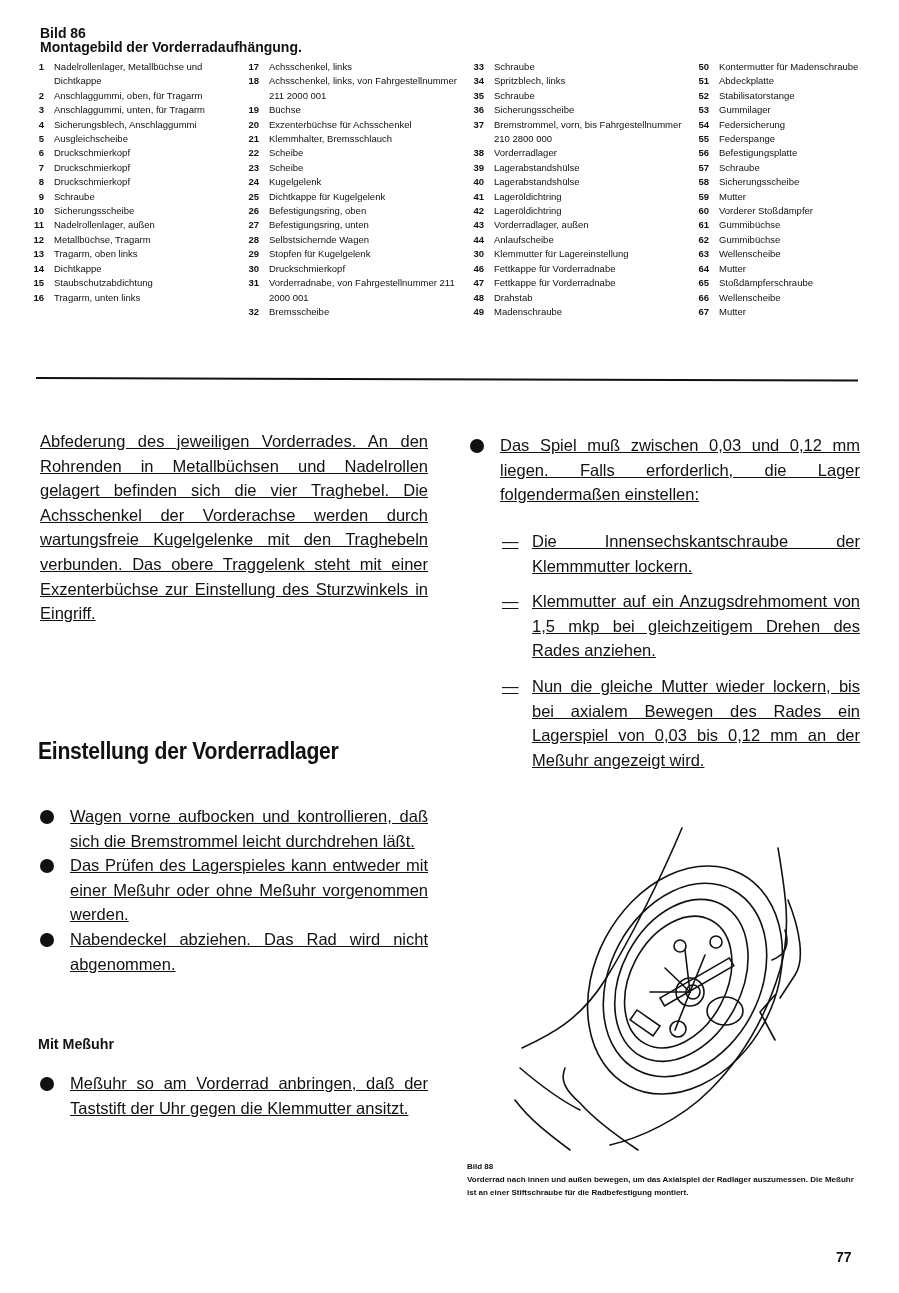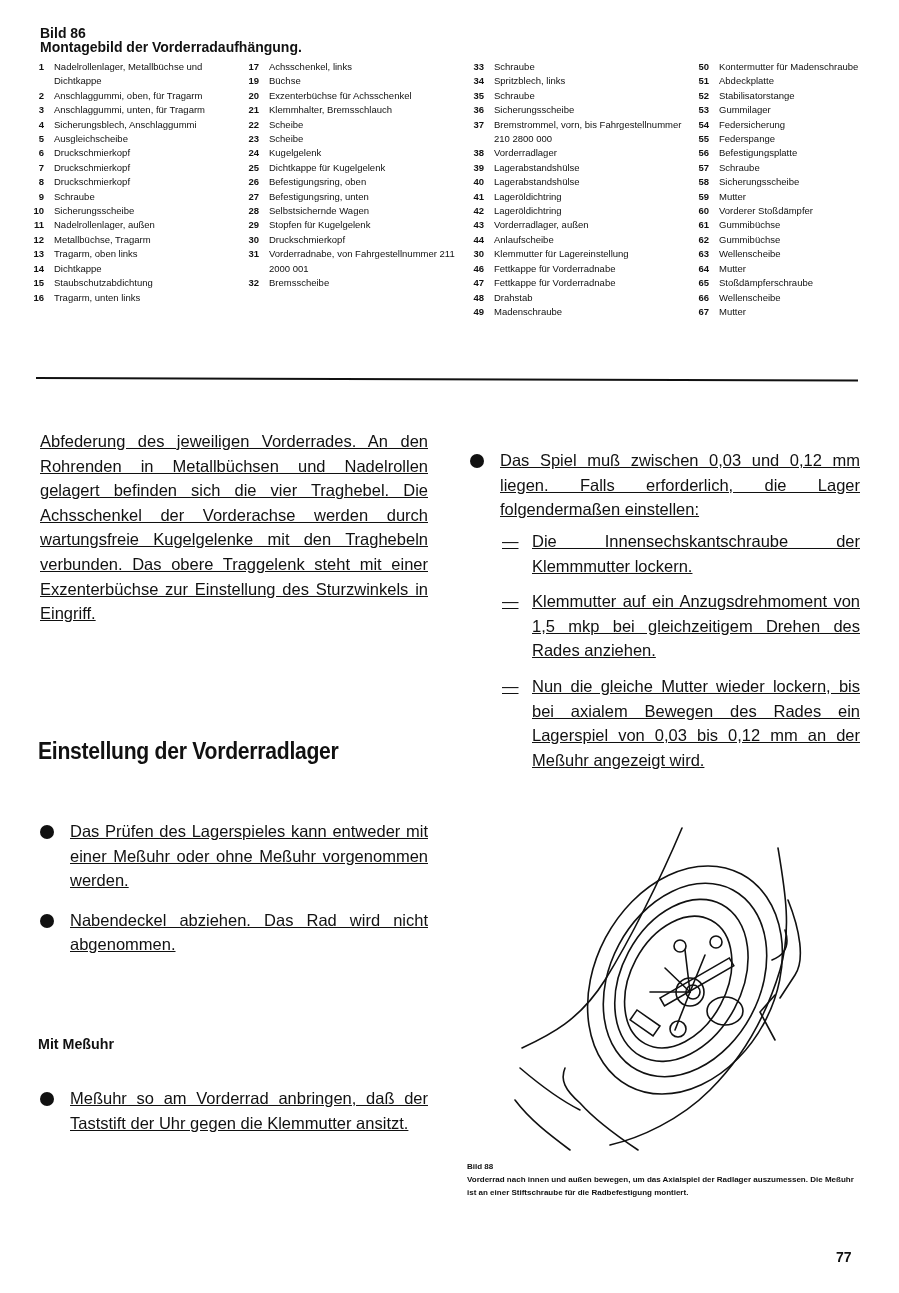--- a/index.html
+++ b/index.html
@@ -18,21 +18,21 @@
 
     .rule { position: absolute; left: 36px; top: 377px; width: 822px; height: 2px; background: #111; transform: rotate(0.18deg); transform-origin: left; }
 
     .body-text { font-size: 16.5px; line-height: 24.6px; text-align: justify; text-decoration: underline; }
     .para { position: absolute; left: 40px; top: 429px; width: 388px; }
 
     .heading { position: absolute; left: 38px; top: 738px; font-size: 23px; font-weight: bold; letter-spacing: -0.3px; transform: scaleX(0.92); transform-origin: left; }
     .subheading { position: absolute; left: 38px; top: 1035px; font-size: 15.5px; font-weight: bold; transform: scaleX(0.92); transform-origin: left; }
 
     .bullets { position: absolute; width: 400px; }
-    .bullet { display: flex; margin-bottom: 0; margin-top: 15px; }
+    .bullet { display: flex; margin-bottom: 0; }
     .bullet .dot { width: 14px; height: 14px; border-radius: 50%; background: #111; flex: none; margin-top: 6px; margin-right: 16px; }
     .bullet .txt { flex: 1; }
     #bul1 { left: 40px; top: 804px; width: 388px; }
     #bul2 { left: 40px; top: 1071px; width: 388px; }
     #bul3 { left: 470px; top: 433px; width: 390px; }
 
     .dashes { position: absolute; left: 502px; top: 529px; width: 358px; }
     .dash { display: flex; margin-bottom: 11px; }
     .dash .mark { width: 30px; flex: none; }
     .dash .txt { flex: 1; }
@@ -117,20 +117,24 @@
       <span class="num">16</span>
       <span class="txt">Tragarm, unten links</span>
     </div>
   </div>
 <div class="legend-col" id="col2">
     <div class="row">
       <span class="num">17</span>
       <span class="txt">Achsschenkel, links</span>
     </div>
     <div class="row">
+      <span class="num">18</span>
+      <span class="txt">Achsschenkel, links, von Fahrgestellnummer 211 2000 001</span>
+    </div>
+    <div class="row">
       <span class="num">19</span>
       <span class="txt">Büchse</span>
     </div>
     <div class="row">
       <span class="num">20</span>
       <span class="txt">Exzenterbüchse für Achsschenkel</span>
     </div>
     <div class="row">
       <span class="num">21</span>
       <span class="txt">Klemmhalter, Bremsschlauch</span>
@@ -325,20 +329,24 @@
     </div>
   </div>
 
 <div class="rule"></div>
 
 <p class="para body-text">Abfederung des jeweiligen Vorderrades. An den Rohrenden in Metallbüchsen und Nadelrollen gelagert befinden sich die vier Traghebel. Die Achsschenkel der Vorderachse werden durch wartungsfreie Kugelgelenke mit den Traghebeln verbunden. Das obere Traggelenk steht mit einer Exzenterbüchse zur Einstellung des Sturzwinkels in Eingriff.</p>
 
 <h2 class="heading">Einstellung der Vorderradlager</h2>
 
 <div class="bullets body-text" id="bul1">
+  <div class="bullet">
+    <span class="dot"></span>
+    <span class="txt">Wagen vorne aufbocken und kontrollieren, daß sich die Bremstrommel leicht durchdrehen läßt.</span>
+  </div>
   <div class="bullet">
     <span class="dot"></span>
     <span class="txt">Das Prüfen des Lagerspieles kann entweder mit einer Meßuhr oder ohne Meßuhr vorgenommen werden.</span>
   </div>
   <div class="bullet">
     <span class="dot"></span>
     <span class="txt">Nabendeckel abziehen. Das Rad wird nicht abgenommen.</span>
   </div>
 </div>
 

